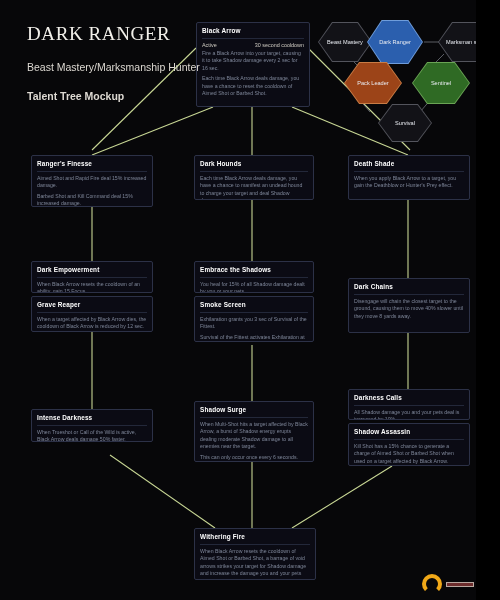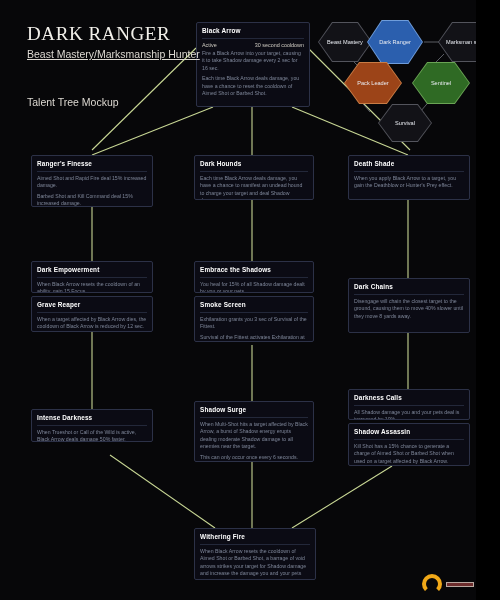--- a/index.html
+++ b/index.html
@@ -29,27 +29,27 @@
     font-family: "Liberation Serif", serif;
     font-size: 19px;
     letter-spacing: 0.6px;
     color: #f2f0ea;
     line-height: 1.1;
   }
   #header .subtitle {
     font-size: 10.5px;
     color: #ddd9d2;
     line-height: 1.32;
-    margin-top: 3px;
-    text-decoration: underline;
+    margin-top: 16px;
   }
   #header .mockup {
     font-size: 10.5px;
     color: #ddd9d2;
-    margin-top: 34px;
+    margin-top: 15px;
+    font-weight: bold;
   }
 
   
   #links {
     position: absolute;
     left: 0; top: 0;
     width: 500px; height: 600px;
     z-index: 1;
   }
 

